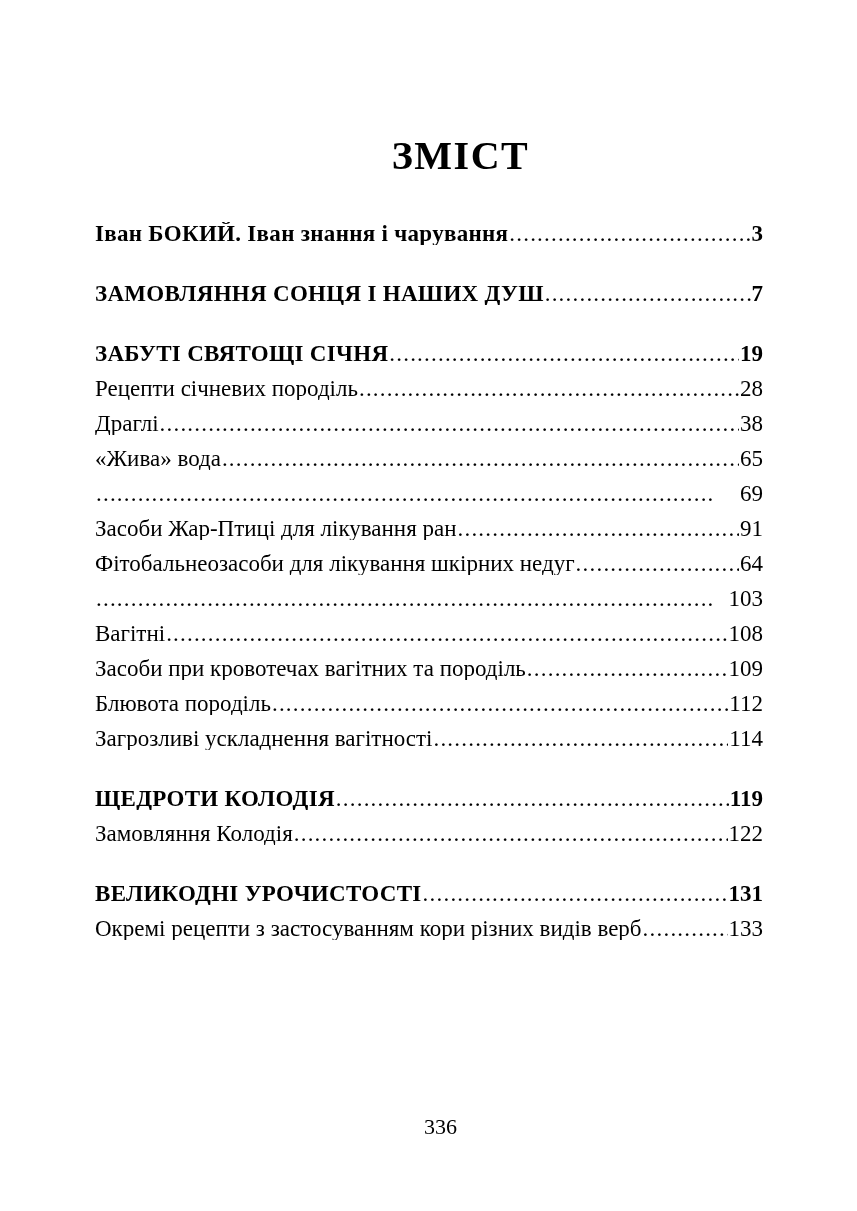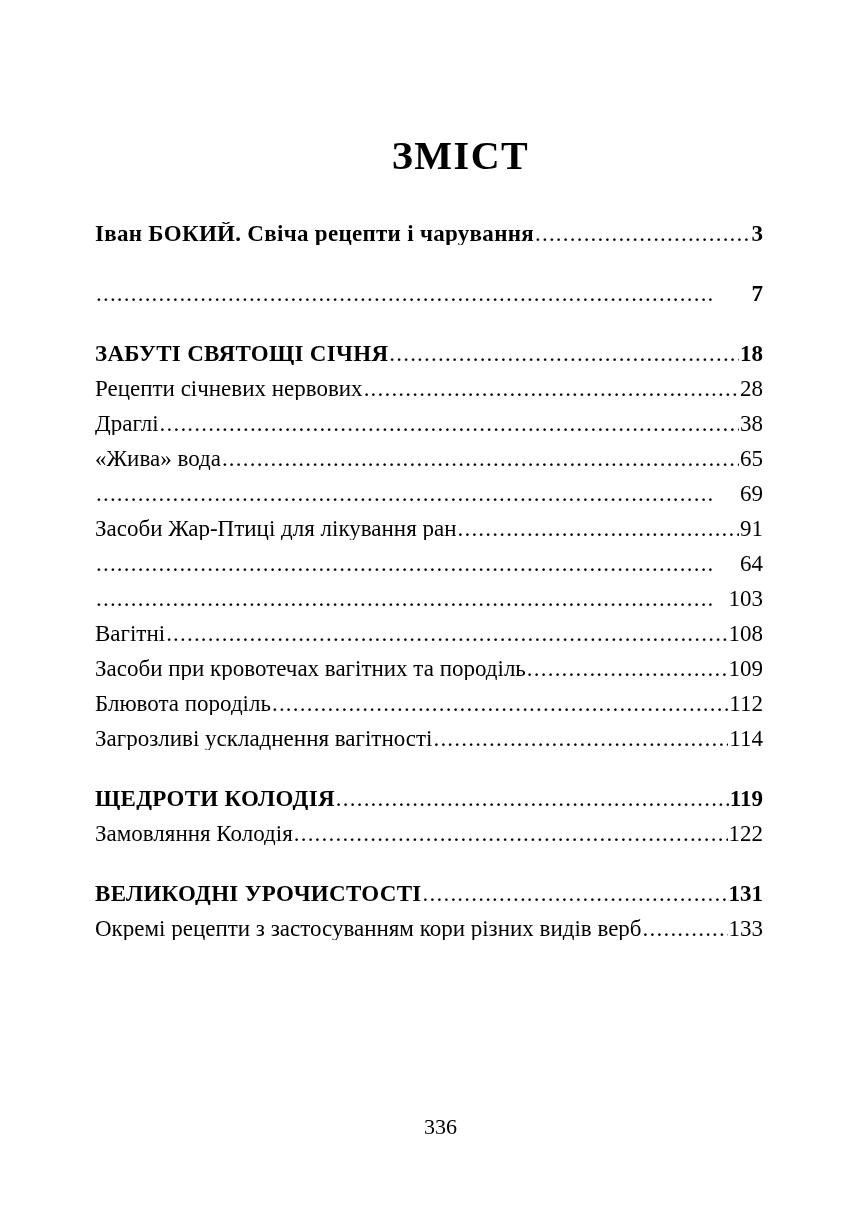--- a/index.html
+++ b/index.html
@@ -84,38 +84,39 @@
 </style>
 </head>
 <body>
 
 <div class="page">
 
   <div class="toc-title">ЗМІСТ</div>
 
   <div class="toc-body">
       <div class="toc-entry bold">
-        <span class="label">Іван БОКИЙ. Свіча рецепти і чарування</span>
+        <span class="label">Іван БОКИЙ. Іван знання і чарування</span>
         <span class="dots">.........................................................................................</span>
         <span class="pageno">3</span>
       </div>
       <div style="height: 37px;"></div>
       <div class="toc-entry bold">
+        <span class="label">ЗАМОВЛЯННЯ СОНЦЯ І НАШИХ ДУШ</span>
         <span class="dots">.........................................................................................</span>
         <span class="pageno">7</span>
       </div>
       <div style="height: 37px;"></div>
       <div class="toc-entry bold">
         <span class="label">ЗАБУТІ СВЯТОЩІ СІЧНЯ</span>
         <span class="dots">.........................................................................................</span>
-        <span class="pageno">18</span>
-      </div>
-      <div class="row-gap"></div>
-      <div class="toc-entry">
-        <span class="label">Рецепти січневих нервових</span>
+        <span class="pageno">19</span>
+      </div>
+      <div class="row-gap"></div>
+      <div class="toc-entry">
+        <span class="label">Рецепти січневих породіль</span>
         <span class="dots">.........................................................................................</span>
         <span class="pageno">28</span>
       </div>
       <div class="row-gap"></div>
       <div class="toc-entry">
         <span class="label">Драглі</span>
         <span class="dots">.........................................................................................</span>
         <span class="pageno">38</span>
       </div>
       <div class="row-gap"></div>
@@ -130,20 +131,21 @@
         <span class="pageno">69</span>
       </div>
       <div class="row-gap"></div>
       <div class="toc-entry">
         <span class="label">Засоби Жар-Птиці для лікування ран</span>
         <span class="dots">.........................................................................................</span>
         <span class="pageno">91</span>
       </div>
       <div class="row-gap"></div>
       <div class="toc-entry">
+        <span class="label">Фітобальнеозасоби для лікування шкірних недуг</span>
         <span class="dots">.........................................................................................</span>
         <span class="pageno">64</span>
       </div>
       <div class="row-gap"></div>
       <div class="toc-entry">
         <span class="dots">.........................................................................................</span>
         <span class="pageno">103</span>
       </div>
       <div class="row-gap"></div>
       <div class="toc-entry">

